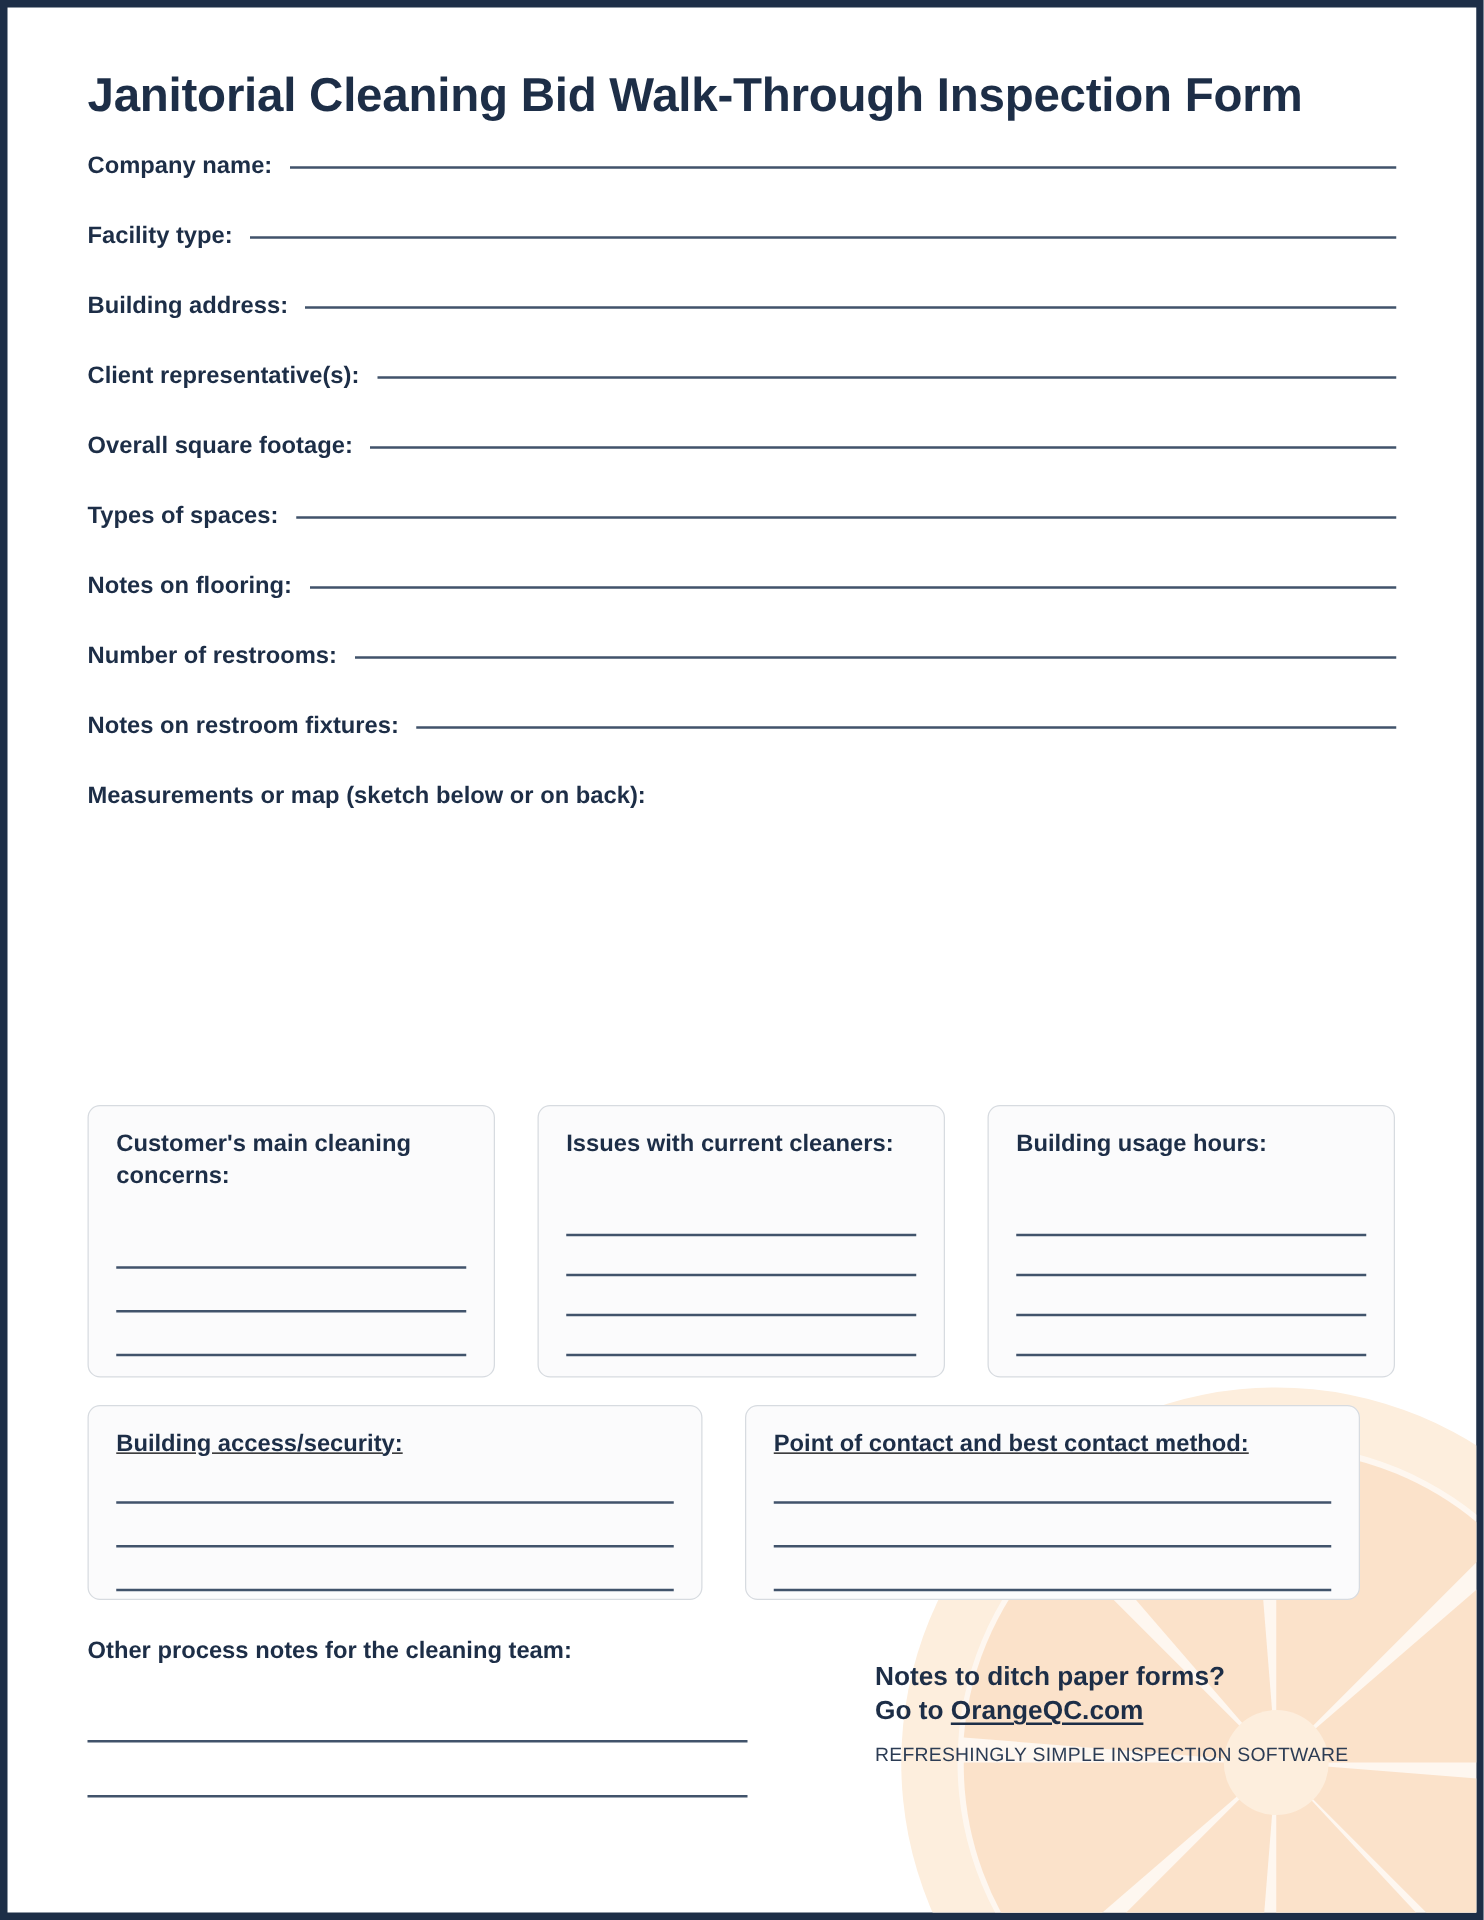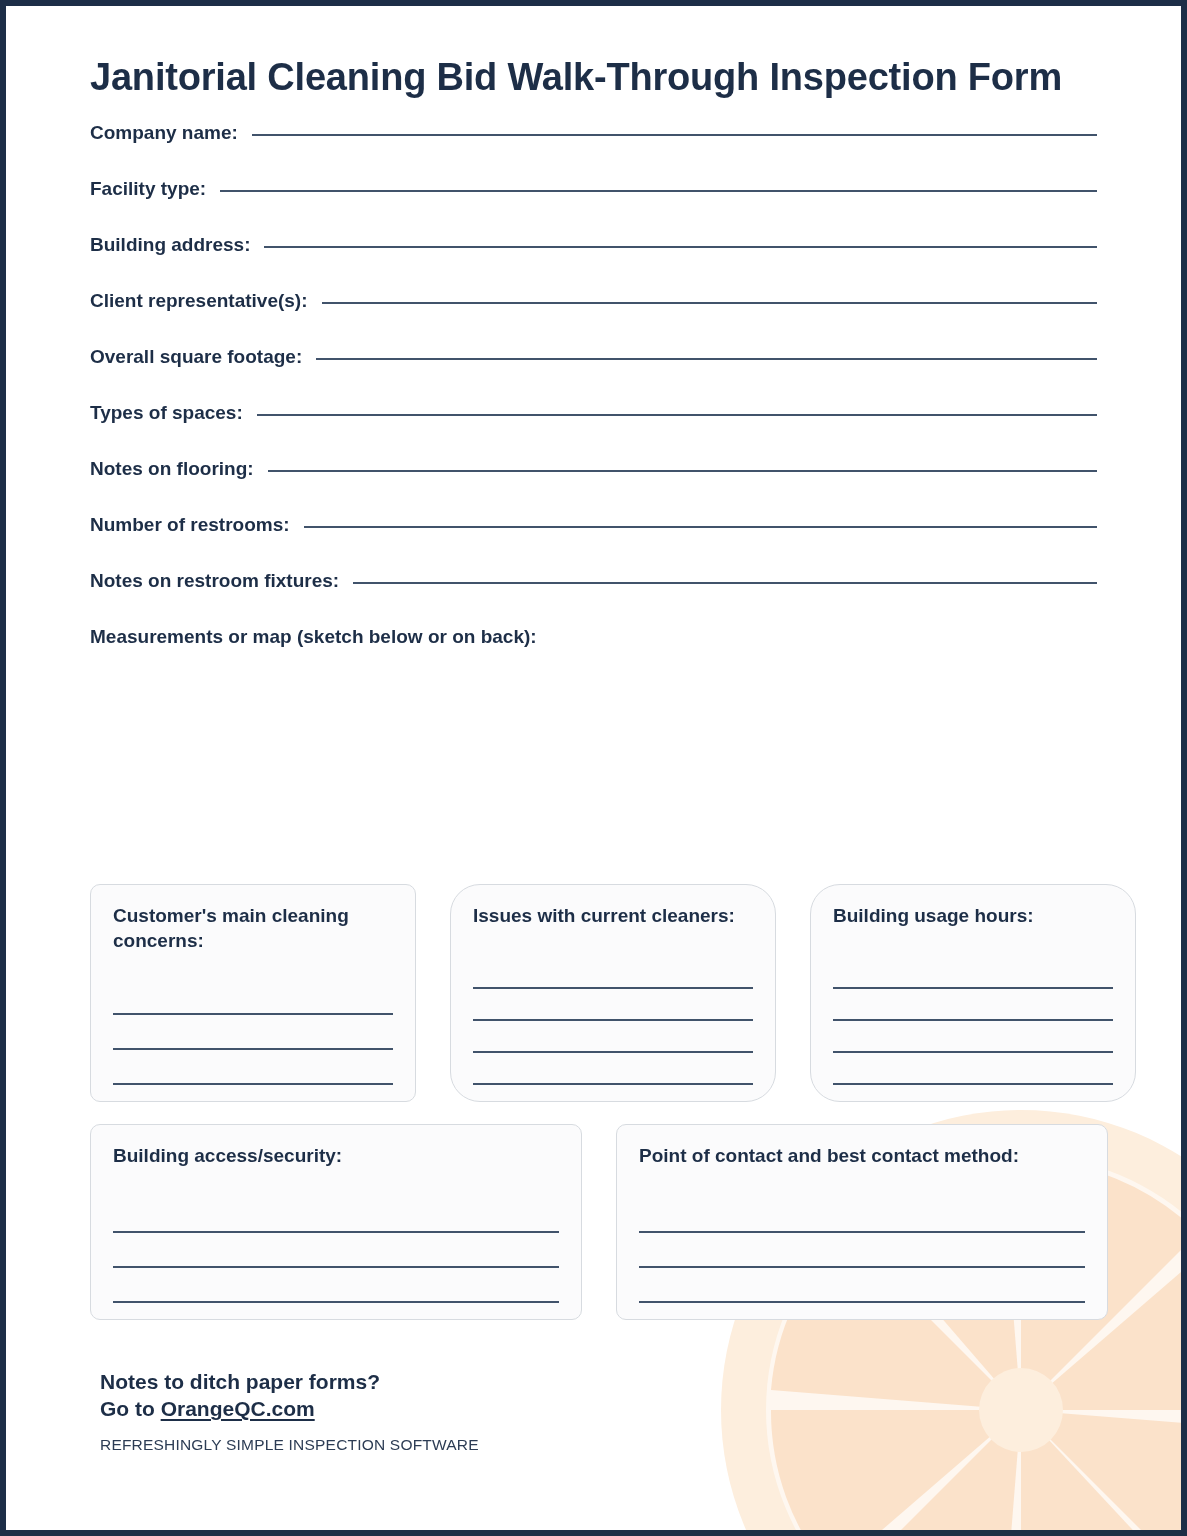--- a/index.html
+++ b/index.html
@@ -26,21 +26,21 @@
     width: 620px;
     height: 620px;
     pointer-events: none;
     z-index: 0;
     opacity: 1;
   }
 
   .content {
     position: relative;
     z-index: 2;
-    padding: 0 84px;
+    padding: 0 64px;
   }
 
   h1.form-title {
     margin: 0;
     padding-top: 48px;
     font-size: 38px;
     font-weight: bold;
     letter-spacing: -0.2px;
     color: #1d2e47;
     line-height: 1.25;
@@ -90,24 +90,24 @@
   .note-box {
     box-sizing: border-box;
     background: #fbfbfc;
     border: 1px solid #d7dbe0;
     border-radius: 10px;
     padding: 18px 16px 16px 16px;
     display: flex;
     flex-direction: column;
   }
   .box-row.row-1 .note-box { height: 218px; }
-  .box-row.row-2 .note-box { height: 196px; }
+  .box-row.row-2 .note-box { height: 156px; text-decoration: underline; }
 
   .note-box.w-small  { flex: 0 0 326px; }
-  .note-box.w-mid    { flex: 0 0 326px; border-radius: 30px; }
+  .note-box.w-mid    { flex: 0 0 326px; }
   .note-box.w-large  { flex: 0 0 492px; }
   .note-box.w-xlarge { flex: 0 0 492px; }
 
   .note-title {
     font-size: 19px;
     font-weight: bold;
     color: #1d2e47;
     line-height: 1.34;
     margin: 0 0 auto 0;
     padding-left: 6px;
@@ -293,20 +293,25 @@
           <div class="note-line"></div>
           <div class="note-line"></div>
           <div class="note-line"></div>
         </div>
       </div>
 
     </div>
 
     <div class="bottom-wrap">
 
+      <div class="bottom-left">
+        <p class="bottom-title">Other process notes for the cleaning team:</p>
+        <div class="bottom-line first"></div>
+        <div class="bottom-line"></div>
+      </div>
 
       <div class="bottom-right">
         <div class="cta-line">Notes to ditch paper forms?</div>
         <div class="cta-line"><span>Go to </span><span class="cta-link">OrangeQC.com</span></div>
         <div class="tagline">REFRESHINGLY SIMPLE INSPECTION SOFTWARE</div>
       </div>
 
     </div>
 
   </div>

